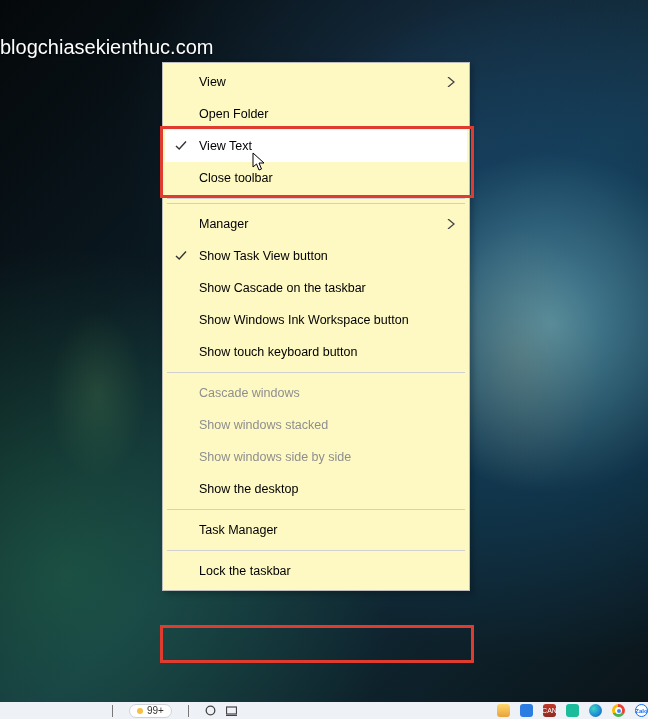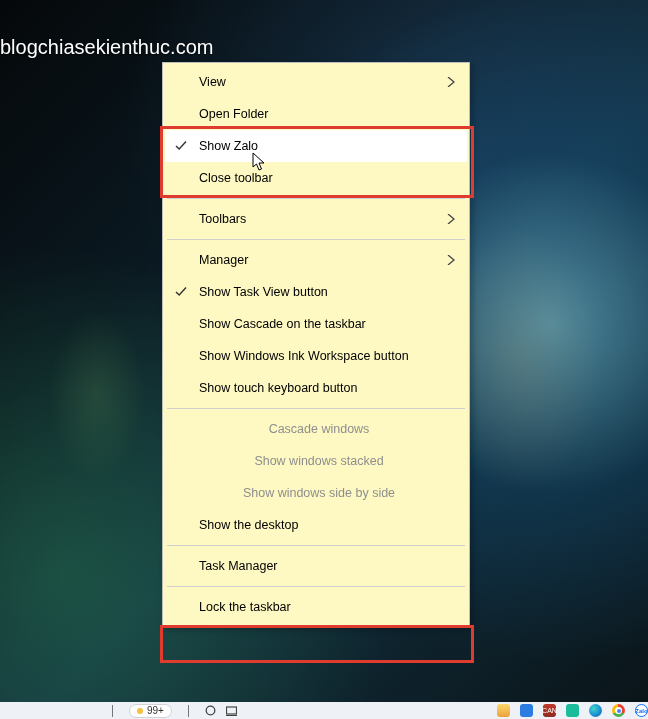--- a/index.html
+++ b/index.html
@@ -43,21 +43,21 @@
   .mi {
     position: relative;
     display: flex; align-items: center;
     height: 32px;
     padding: 0 28px 0 34px;
     font-size: 12.5px;
     color: #000;
     cursor: default;
   }
   .mi.hover { background: #fff; }
-  .mi.disabled { color: #8e8e8e; justify-content: center; }
+  .mi.disabled { color: #8e8e8e; }
   .mi .check {
     position: absolute; left: 10px; top: 50%; transform: translateY(-50%);
     width: 12px; height: 12px;
   }
   .mi .chev {
     position: absolute; right: 12px; top: 50%; transform: translateY(-50%);
     width: 8px; height: 10px;
   }
   .mi .gear {
     position: absolute; left: 9px; top: 50%; transform: translateY(-50%);
@@ -112,36 +112,30 @@
   </div>
 
   <div class="mi">
     <span>Open Folder</span>
   </div>
 
   <div class="mi hover">
     <svg class="check" viewBox="0 0 12 12">
         <path d="M1 6 L4.2 9 L11 1.5" fill="none" stroke="#333" stroke-width="1.4"></path>
       </svg>
-    <span>Show Zalo</span>
+    <span>View Text</span>
   </div>
 
 
   <div class="mi">
     <span>Close toolbar</span>
   </div>
 
   <div class="sep"></div>
 
-  <div class="mi">
-    <span>Toolbars</span>
-    <svg class="chev" viewBox="0 0 8 10">
-        <path d="M1 0 L7 5 L1 10" fill="none" stroke="#444" stroke-width="1.3"></path>
-      </svg>
-  </div>
 
   <div class="sep"></div>
 
   <div class="mi">
     <span>Manager</span>
     <svg class="chev" viewBox="0 0 8 10">
         <path d="M1 0 L7 5 L1 10" fill="none" stroke="#444" stroke-width="1.3"></path>
       </svg>
   </div>
 

